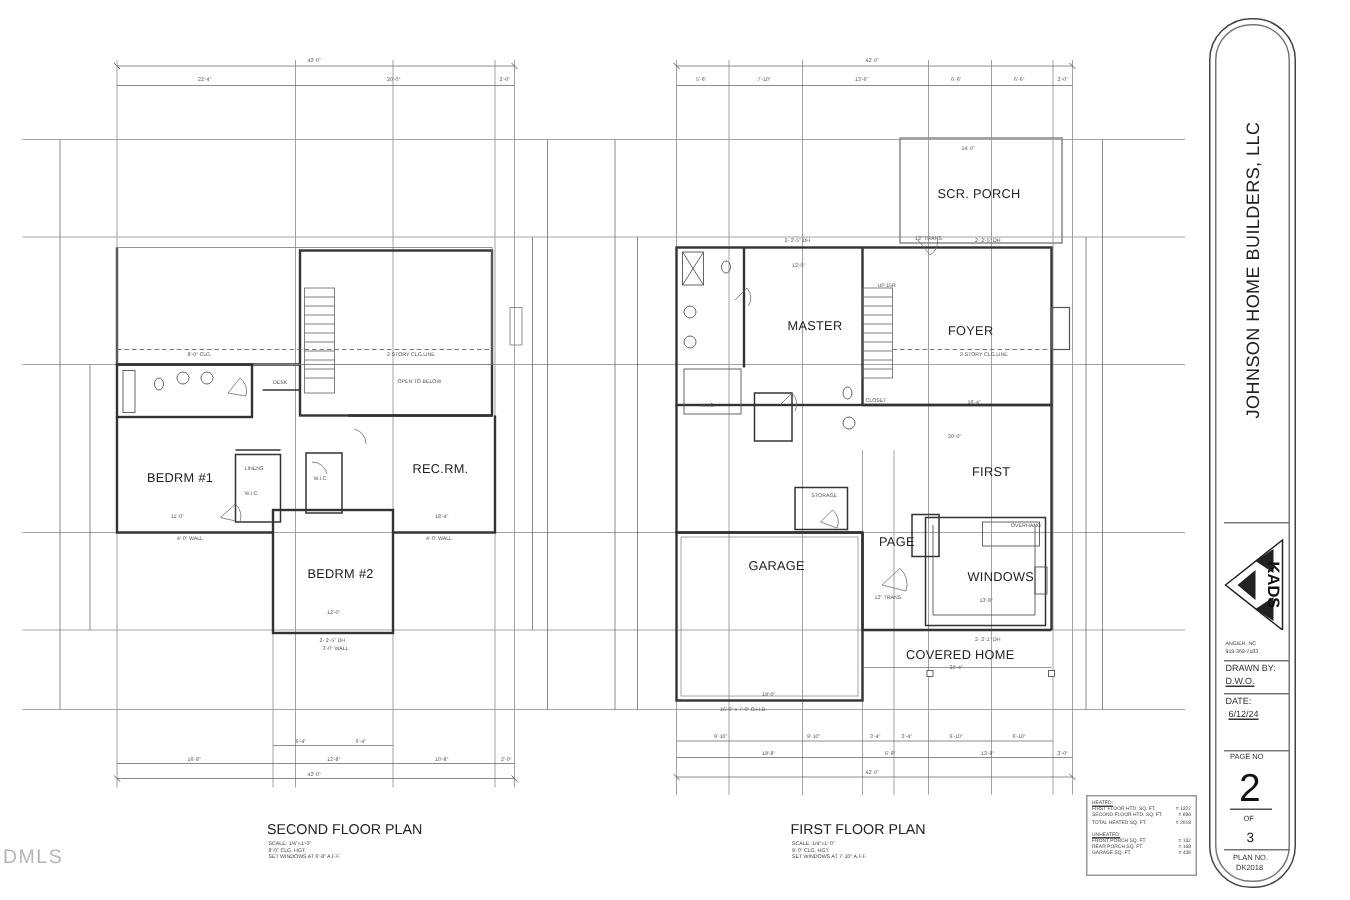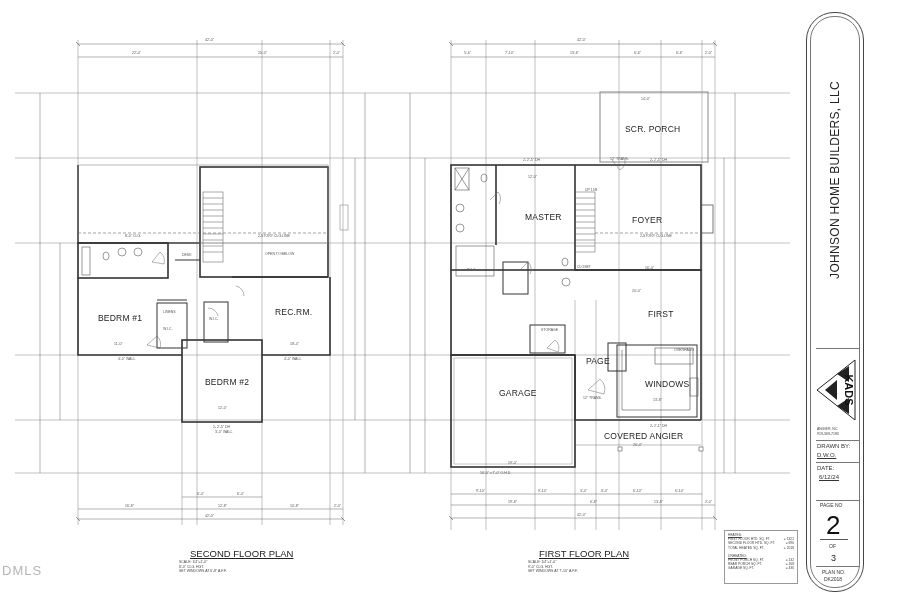--- a/index.html
+++ b/index.html
@@ -2,21 +2,21 @@
 <html><head>
 <meta charset="utf-8">
 <style>
   html, body { margin:0; padding:0; }
   body { width:900px; height:600px; background:#ffffff; position:relative; overflow:hidden;
          font-family:"Liberation Sans", sans-serif; color:#222; }
   .sheet { position:absolute; left:0; top:0; width:900px; height:600px; }
   svg.plan { position:absolute; left:0; top:0; }
   .room-label { position:absolute; font-size:8.5px; color:#222;
                 letter-spacing:0.2px; white-space:nowrap; }
-  .plan-title { position:absolute; font-size:9.5px; text-decoration:underline; color:#222; font-weight:normal;margin-left:12px;}
+  .plan-title { position:absolute; font-size:9.5px; color:#222; font-weight:normal;}
   .plan-note { position:absolute; font-size:3.5px; color:#444; line-height:4.5px; white-space:nowrap; }
   .dim { position:absolute; font-size:3.5px; color:#555; white-space:nowrap; }
   
   .tblock { position:absolute; left:806px; top:12px; width:58px; height:580px;
             border:1.5px solid #444; border-radius:28px; box-sizing:border-box; }
   .tblock-inner { position:absolute; left:810px; top:16px; width:50px; height:572px;
             border:1px solid #777; border-radius:24px; box-sizing:border-box; }
   .company { position:absolute; left:835px; top:180px; transform:translate(-50%,-50%) rotate(-90deg);
              font-size:12px; white-space:nowrap; color:#222; letter-spacing:0.3px; }
   .tb-line { position:absolute; left:816px; width:44px; height:0; border-top:1px solid #777; }
@@ -285,22 +285,22 @@
     <div>8'-0" CLG. HGT.</div>
     <div>SET WINDOWS AT 6'-8" A.F.F.</div>
   </div>
 
   <span class="room-label" style="left:625px;top:124px">SCR. PORCH</span>
   <span class="room-label" style="left:525px;top:212px">MASTER</span>
   <span class="room-label" style="left:632px;top:215px">FOYER</span>
   <span class="room-label" style="left:648px;top:309px">FIRST</span>
   <span class="room-label" style="left:586px;top:356px">PAGE</span>
   <span class="room-label" style="left:645px;top:379px">WINDOWS</span>
-  <span class="room-label" style="left:499px;top:388px">GARAGE</span>
-  <span class="room-label" style="left:604px;top:431px">COVERED ANGIER</span>
+  <span class="room-label" style="left:499px;top:372px">GARAGE</span>
+  <span class="room-label" style="left:604px;top:431px">COVERED HOME</span>
 
   <span class="dim" style="left:467px;top:268px">W.I.C.</span>
   <span class="dim" style="left:541px;top:328px">STORAGE</span>
   <span class="dim" style="left:577px;top:265px">CLOSET</span>
   <span class="dim" style="left:674px;top:348px">OVERHANG</span>
   <span class="dim" style="left:640px;top:234px">2-STORY CLG.LINE</span>
   <span class="dim" style="left:585px;top:188px">UP 15R</span>
   <span class="dim" style="left:480px;top:471px">16'-0" x 7'-0" O.H.D.</span>
   <span class="dim" style="left:583px;top:396px">12" TRANS.</span>
   <span class="dim" style="left:610px;top:157px">12" TRANS.</span>

